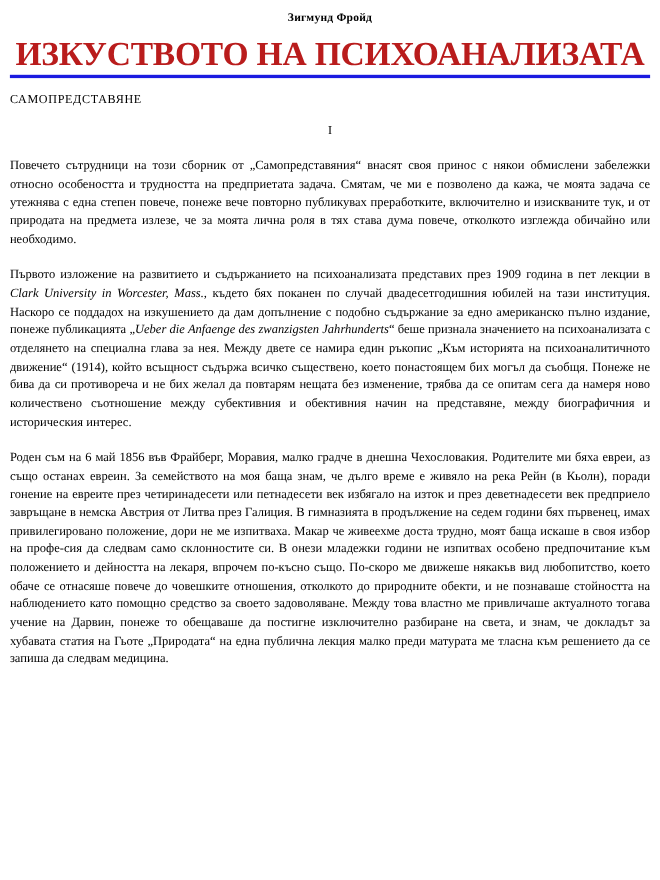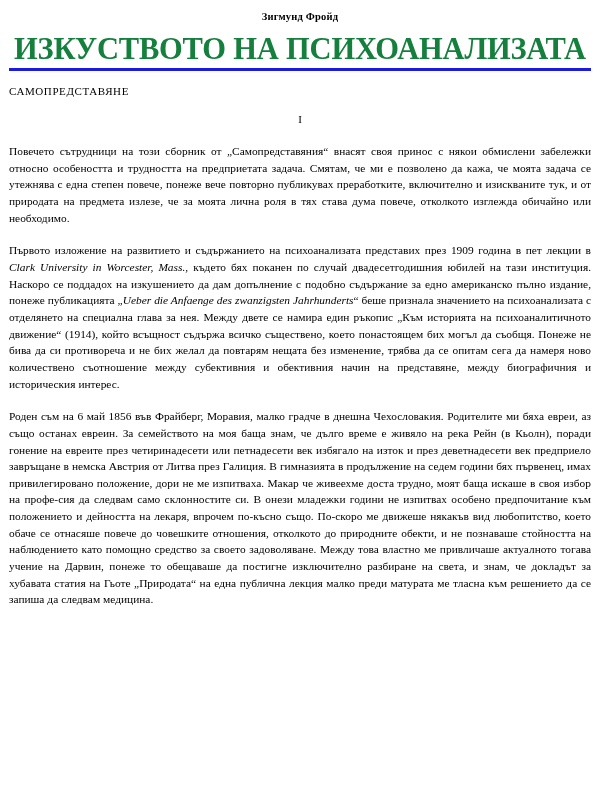--- a/index.html
+++ b/index.html
@@ -70,21 +70,21 @@
   i.ital {
   }
 </style>
 </head>
 <body>
 
 <div class="page">
 
   <div class="author">Зигмунд Фройд</div>
 
-  <h1 class="doc-title" id="doc-title" style="color: #15803d; border-bottom-color: rgb(26, 26, 224);">ИЗКУСТВОТО НА ПСИХОАНАЛИЗАТА</h1>
+  <h1 class="doc-title" id="doc-title" style="color: #b91c1c; border-bottom-color: rgb(26, 26, 224);">ИЗКУСТВОТО НА ПСИХОАНАЛИЗАТА</h1>
 
   <div class="subtitle">САМОПРЕДСТАВЯНЕ</div>
 
   <div class="section-num">I</div>
 
   <div class="body-block" id="body-block">
       <p class="para"><span>Повечето сътрудници на този сборник от „Самопредставяния“ внасят своя принос с някои обмислени забележки относно особеността и трудността на предприетата задача. Смятам, че ми е позволено да кажа, че моята задача се утежнява с една степен повече, понеже вече повторно публикувах преработките, включително и изискваните тук, и от природата на предмета излезе, че за моята лична роля в тях става дума повече, отколкото изглежда обичайно или необходимо.</span></p>
       <p class="para"><span>Първото изложение на развитието и съдържанието на психоанализата представих през 1909 година в пет лекции в </span><i class="ital">Clark University in Worcester, Mass.</i><span>, където бях поканен по случай двадесетгодишния юбилей на тази институция. Наскоро се поддадох на изкушението да дам допълнение с подобно съдържание за едно американско пълно издание, понеже публикацията „</span><i class="ital">Ueber die Anfaenge des zwanzigsten Jahrhunderts</i><span>“ беше признала значението на психоанализата с отделянето на специална глава за нея. Между двете се намира един ръкопис „Към историята на психоаналитичното движение“ (1914), който всъщност съдържа всичко съществено, което понастоящем бих могъл да съобщя. Понеже не бива да си противореча и не бих желал да повтарям нещата без изменение, трябва да се опитам сега да намеря ново количествено съотношение между субективния и обективния начин на представяне, между биографичния и историческия интерес.</span></p>
       <p class="para"><span>Роден съм на 6 май 1856 във Фрайберг, Моравия, малко градче в днешна Чехословакия. Родителите ми бяха евреи, аз също останах евреин. За семейството на моя баща знам, че дълго време е живяло на река Рейн (в Кьолн), поради гонение на евреите през четиринадесети или петнадесети век избягало на изток и през деветнадесети век предприело завръщане в немска Австрия от Литва през Галиция. В гимназията в продължение на седем години бях първенец, имах привилегировано положение, дори не ме изпитваха. Макар че живеехме доста трудно, моят баща искаше в своя избор на профе-сия да следвам само склонностите си. В онези младежки години не изпитвах особено предпочитание към положението и дейността на лекаря, впрочем по-късно също. По-скоро ме движеше някакъв вид любопитство, което обаче се отнасяше повече до човешките отношения, отколкото до природните обекти, и не познаваше стойността на наблюдението като помощно средство за своето задоволяване. Между това властно ме привличаше актуалното тогава учение на Дарвин, понеже то обещаваше да постигне изключително разбиране на света, и знам, че докладът за хубавата статия на Гьоте „Природата“ на една публична лекция малко преди матурата ме тласна към решението да се запиша да следвам медицина.</span></p>
     </div>

